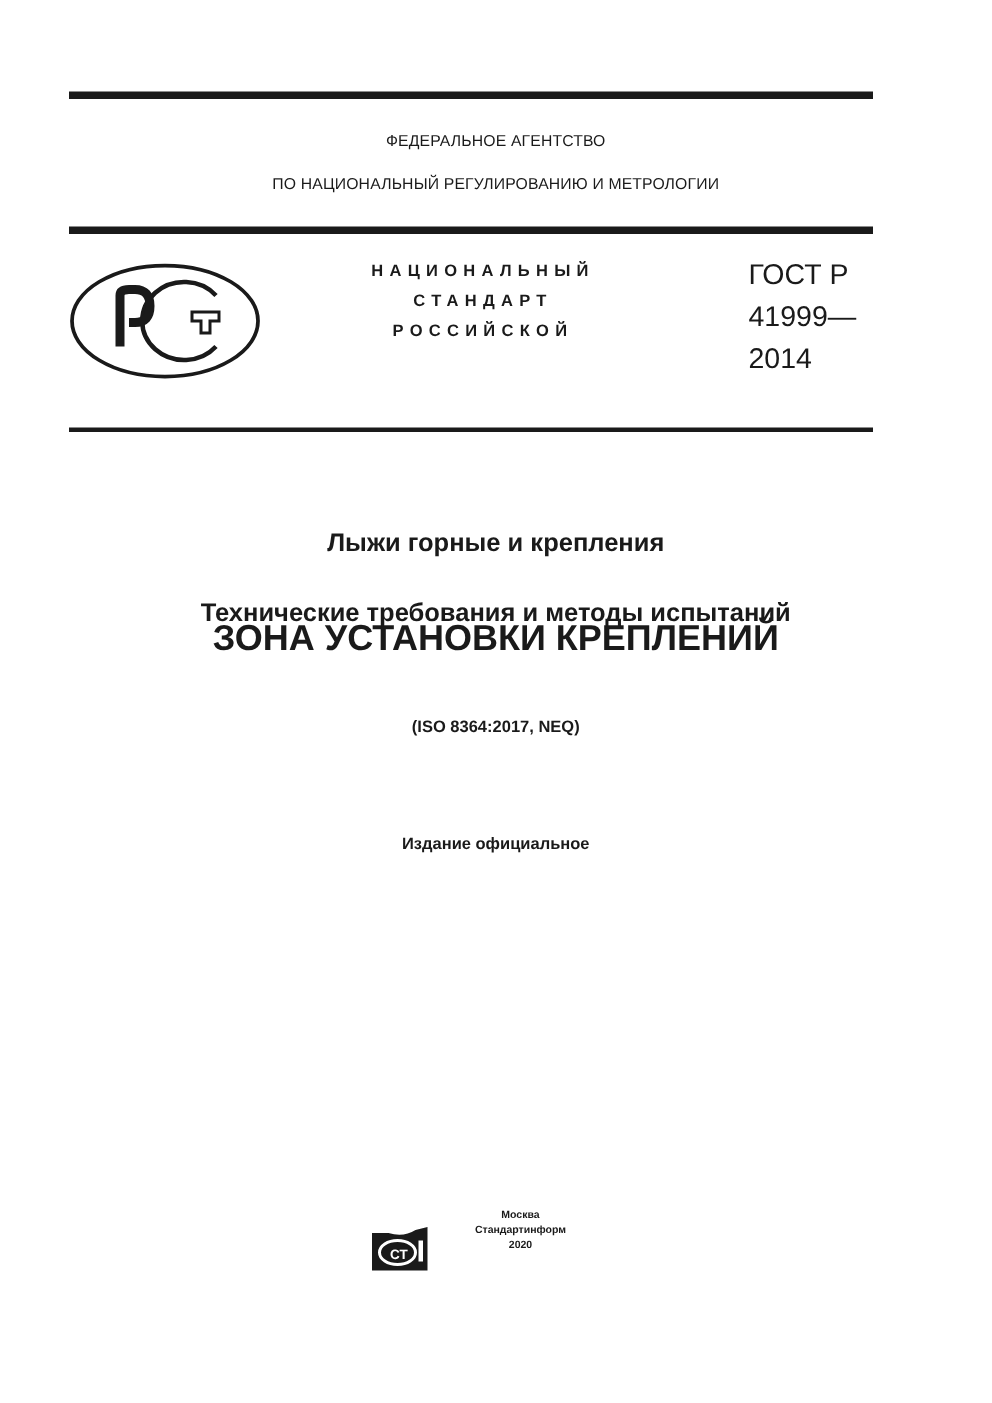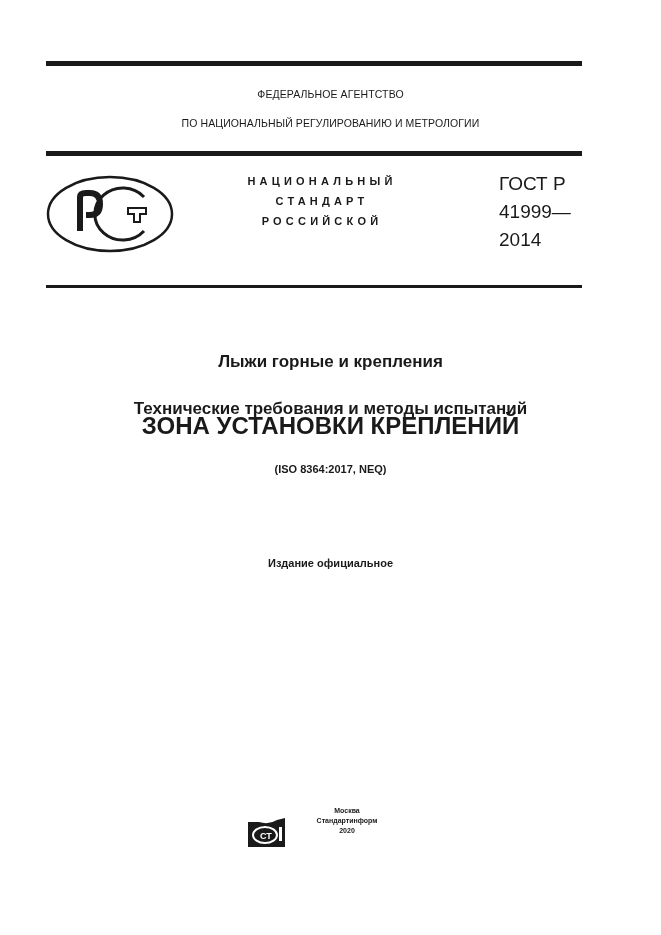--- a/index.html
+++ b/index.html
@@ -70,21 +70,21 @@
     .title {
       position: absolute;
       left: 0;
       width: 661px;
       text-align: center;
       font-weight: bold;
     }
     .title-1 { top: 340px; font-size: 17px; margin-top: 12px; }
     .title-2 { top: 372px; font-size: 24px; margin-top: 40px; }
     .title-3 { top: 399px; font-size: 17px; }
-    .iso-ref { top: 463px; font-size: 11px; }
+    .iso-ref { top: 479px; font-size: 11px; }
     .edition { top: 557px; font-size: 11px; }
 
     .publisher {
       position: absolute;
       left: 247px;
       top: 804px;
       width: 140px;
       height: 36px;
     }
     .pub-logo {

